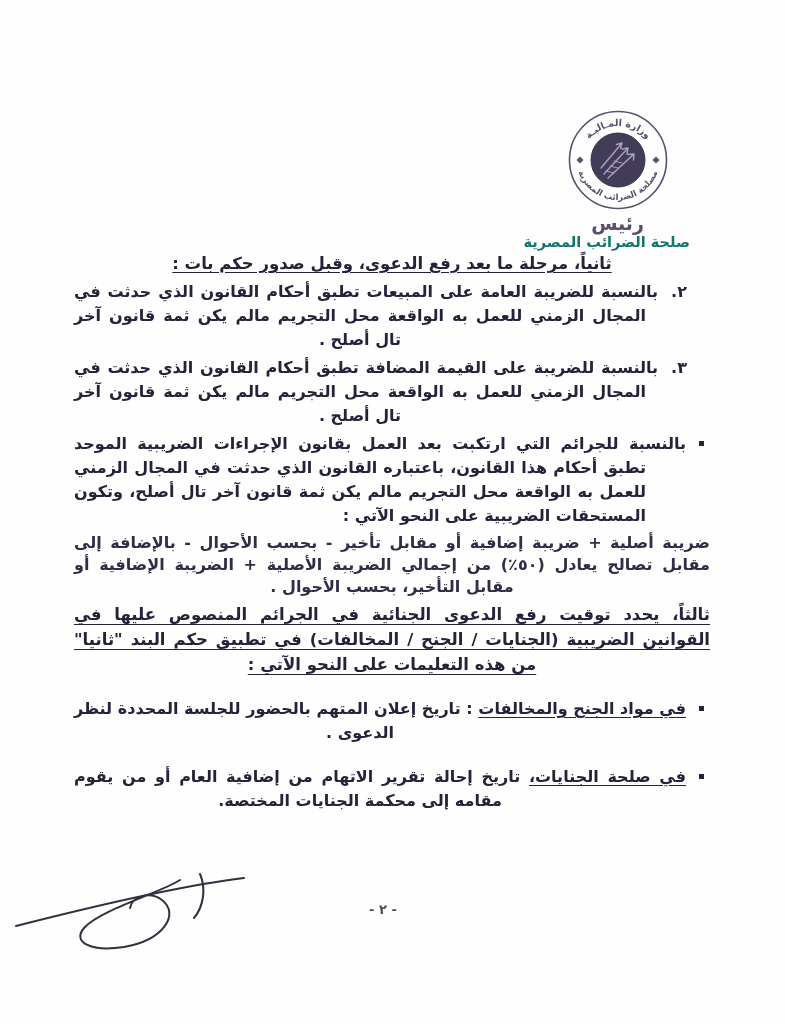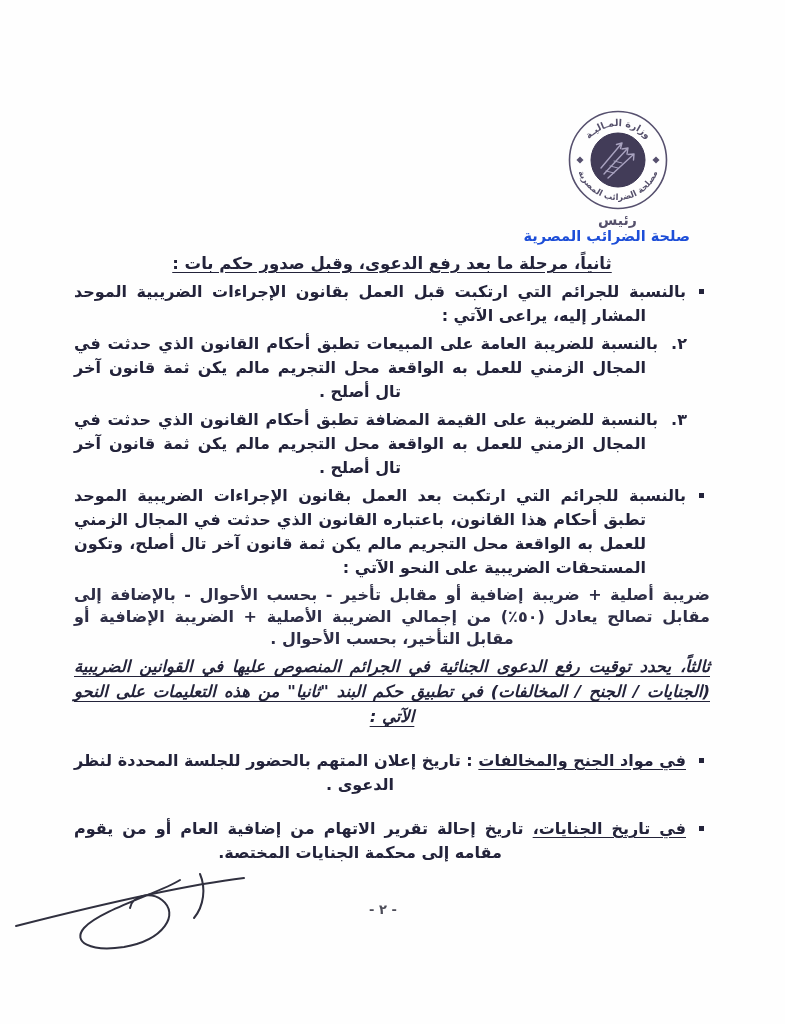--- a/index.html
+++ b/index.html
@@ -7,22 +7,22 @@
     width:785px;height:1024px;position:relative;overflow:hidden;
     background:#ffffff;
     font-family:"DejaVu Sans","Liberation Sans",sans-serif;
     color:#23233a;
   }
   .page{position:absolute;inset:0;background:#fefefe;}
 
   
   .seal{position:absolute;left:545px;top:110px;width:145px;text-align:center;direction:rtl;}
   .seal svg{display:block;margin:0 auto;}
-  .seal-title{font-size:14px;font-weight:bold;color:#55506b;margin-top:2px;letter-spacing:1px;}
-  .seal-subtitle{font-size:14.5px;font-weight:bold;color:#1d4ed8;margin-top:0;white-space:nowrap;}
+  .seal-title{font-size:19px;font-weight:bold;color:#55506b;margin-top:2px;letter-spacing:1px;}
+  .seal-subtitle{font-size:14.5px;font-weight:bold;color:#0f766e;margin-top:0;white-space:nowrap;}
 
   
   .content{
     position:absolute;right:75px;top:252px;width:636px;
     direction:rtl;font-weight:bold;font-size:16px;line-height:24px;
     text-align:justify;
   }
   .h-second{
     font-size:16.5px;margin:0 0 4px 0;font-weight:bold;
     text-decoration:underline;text-underline-offset:3px;
@@ -35,21 +35,21 @@
   .nitem{padding-right:64px;text-indent:-54px;margin:0 0 4px 0;text-align:justify;text-align-last:center;}
   .nitem .num{display:inline-block;width:42px;text-indent:0;}
   .b-last-right{text-align-last:right;}
   .formula{
     font-size:16px;line-height:22px;margin:2px 0 4px 0;
     text-align:justify;text-align-last:center;color:#2e2e46;
   }
   .h-third{
     font-size:16.5px;line-height:25px;margin:0 0 4px 0;font-weight:bold;
     text-decoration:underline;text-underline-offset:4px;
-    text-align:justify;text-align-last:center;font-style:italic;
+    text-align:justify;text-align-last:center;
   }
   .lead-underline{text-decoration:underline;text-underline-offset:3px;}
   .fb{text-align:justify;text-align-last:center;margin-top:20px;}
 
   
   .signature{position:absolute;left:12px;top:858px;width:240px;height:105px;}
   .page-number{
     position:absolute;left:338px;top:902px;width:90px;text-align:center;
     font-size:13px;font-weight:bold;color:#4c4c58;direction:rtl;
   }
@@ -86,23 +86,20 @@
       </text>
     </svg>
     <div class="seal-title">رئيس</div>
     <div class="seal-subtitle">صلحة الضرائب المصرية</div>
   </div>
 
   <div class="content">
 
     <h2 class="h-second">ثانياً، مرحلة ما بعد رفع الدعوى، وقبل صدور حكم بات :</h2>
 
-    <div class="bullet b-last-right">
-      <span>بالنسبة للجرائم التي ارتكبت قبل العمل بقانون الإجراءات الضريبية الموحد المشار إليه، يراعى الآتي :</span>
-    </div>
 
 
     <div class="nitem">
       <span class="num">٢.</span><span>بالنسبة للضريبة العامة على المبيعات تطبق أحكام القانون الذي حدثت في المجال الزمني للعمل به الواقعة محل التجريم مالم يكن ثمة قانون آخر تال أصلح .</span>
     </div>
 
     <div class="nitem">
       <span class="num">٣.</span><span>بالنسبة للضريبة على القيمة المضافة تطبق أحكام القانون الذي حدثت في المجال الزمني للعمل به الواقعة محل التجريم مالم يكن ثمة قانون آخر تال أصلح .</span>
     </div>
 
@@ -112,21 +109,21 @@
 
     <div class="formula">ضريبة أصلية + ضريبة إضافية أو مقابل تأخير - بحسب الأحوال - بالإضافة إلى مقابل تصالح يعادل (٥٠٪) من إجمالي الضريبة الأصلية + الضريبة الإضافية أو مقابل التأخير، بحسب الأحوال .</div>
 
     <h2 class="h-third">ثالثاً، يحدد توقيت رفع الدعوى الجنائية في الجرائم المنصوص عليها في القوانين الضريبية (الجنايات / الجنح / المخالفات) في تطبيق حكم البند "ثانيا" من هذه التعليمات على النحو الآتي :</h2>
 
     <div class="bullet fb">
       <span class="lead-underline">في مواد الجنح والمخالفات</span><span> : تاريخ إعلان المتهم بالحضور للجلسة المحددة لنظر الدعوى .</span>
     </div>
 
     <div class="bullet fb">
-      <span class="lead-underline">في تاريخ الجنايات،</span><span> تاريخ إحالة تقرير الاتهام من إضافية العام أو من يقوم مقامه إلى محكمة الجنايات المختصة.</span>
+      <span class="lead-underline">في صلحة الجنايات،</span><span> تاريخ إحالة تقرير الاتهام من إضافية العام أو من يقوم مقامه إلى محكمة الجنايات المختصة.</span>
     </div>
 
   </div>
 
   <svg class="signature" viewBox="0 0 240 105">
     <g fill="none" stroke="#30303f" stroke-width="2" stroke-linecap="round">
       <path d="M 4,68 C 55,55 165,28 232,20"></path>
       <path d="M 168,22 C 150,34 88,52 72,70 C 60,84 78,94 112,89 C 152,82 168,56 150,42 C 138,33 120,38 118,50"></path>
       <path d="M 188,16 C 194,30 192,48 182,60"></path>
     </g>

